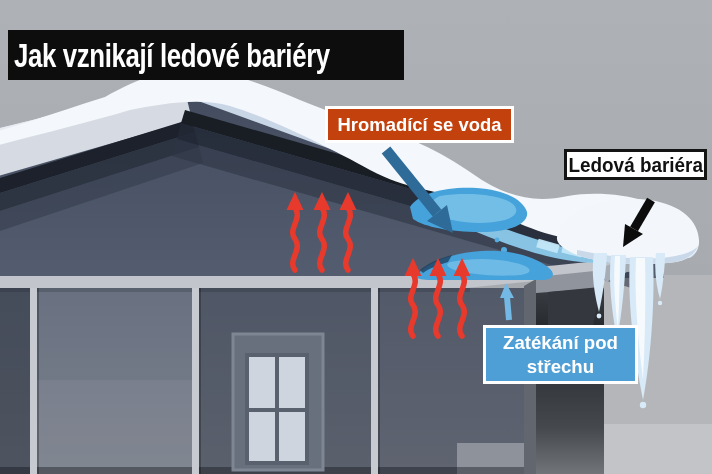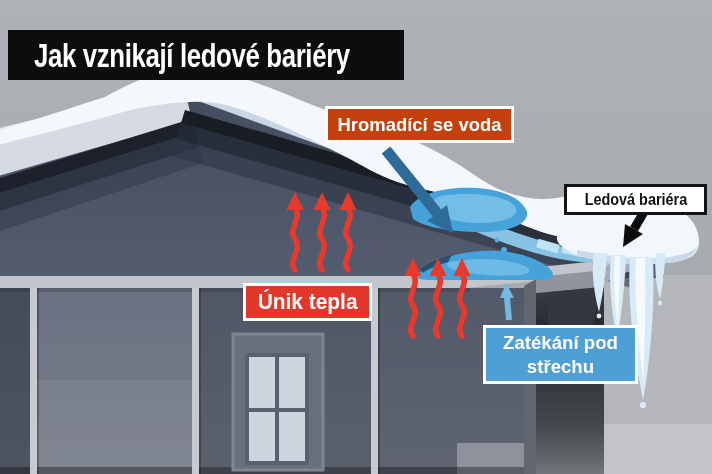--- a/index.html
+++ b/index.html
@@ -4,40 +4,40 @@
 <style>
   html,body{margin:0;padding:0;background:#888;}
   .stage{
     position:relative;width:712px;height:474px;overflow:hidden;
     background:#a9acb1;font-family:"Liberation Sans",sans-serif;
     -webkit-font-smoothing:antialiased;
   }
   .stage svg{position:absolute;left:0;top:0;}
   .title-banner{
     position:absolute;left:8px;top:30px;width:396px;height:50px;
-    background:#0d0d0d;display:flex;align-items:center;padding-left:26px;
+    background:#0d0d0d;display:flex;align-items:center;padding-left:6px;
     box-sizing:border-box;z-index:10;
   }
   .title-banner span{
     color:#ffffff;font-size:34px;font-weight:bold;white-space:nowrap;
     letter-spacing:-0.5px;transform:scaleX(.76);transform-origin:left center;
   }
   .cap{
     position:absolute;box-sizing:border-box;display:flex;align-items:center;
     justify-content:center;text-align:center;font-weight:bold;z-index:10;
   }
   .cap span{display:inline-block;white-space:nowrap;}
   .cap-water{
     left:325px;top:106px;width:189px;height:37px;
     background:#c2410c;border:3px solid #ffffff;color:#ffffff;font-size:19px;
   }
   .cap-water span{transform:scaleX(.97);}
   .cap-ice{
-    left:564px;top:184px;width:143px;height:31px;
-    background:#ffffff;border:3px solid #141414;color:#111111;font-size:16px;
+    left:564px;top:149px;width:143px;height:31px;
+    background:#ffffff;border:3px solid #141414;color:#111111;font-size:21px;
   }
   .cap-ice span{transform:scaleX(.9);}
   .cap-heat{
     left:243px;top:283px;width:129px;height:38px;
     background:#e2382c;border:3px solid #ffffff;color:#ffffff;font-size:22px;
   }
   .cap-heat span{transform:scaleX(.95);}
   .cap-leak{
     left:483px;top:325px;width:155px;height:59px;
     background:#4f9fd7;border:3px solid #ffffff;color:#ffffff;
@@ -249,21 +249,18 @@
   </div>
 
   <div class="cap cap-water">
     <span>Hromadící se voda</span>
   </div>
 
   <div class="cap cap-ice">
     <span>Ledová bariéra</span>
   </div>
 
-  <div class="cap cap-heat">
-    <span>Únik tepla</span>
-  </div>
 
   <div class="cap cap-leak">
     <span>Zatékání pod střechu</span>
   </div>
 
 </div>
 
 </body></html>

